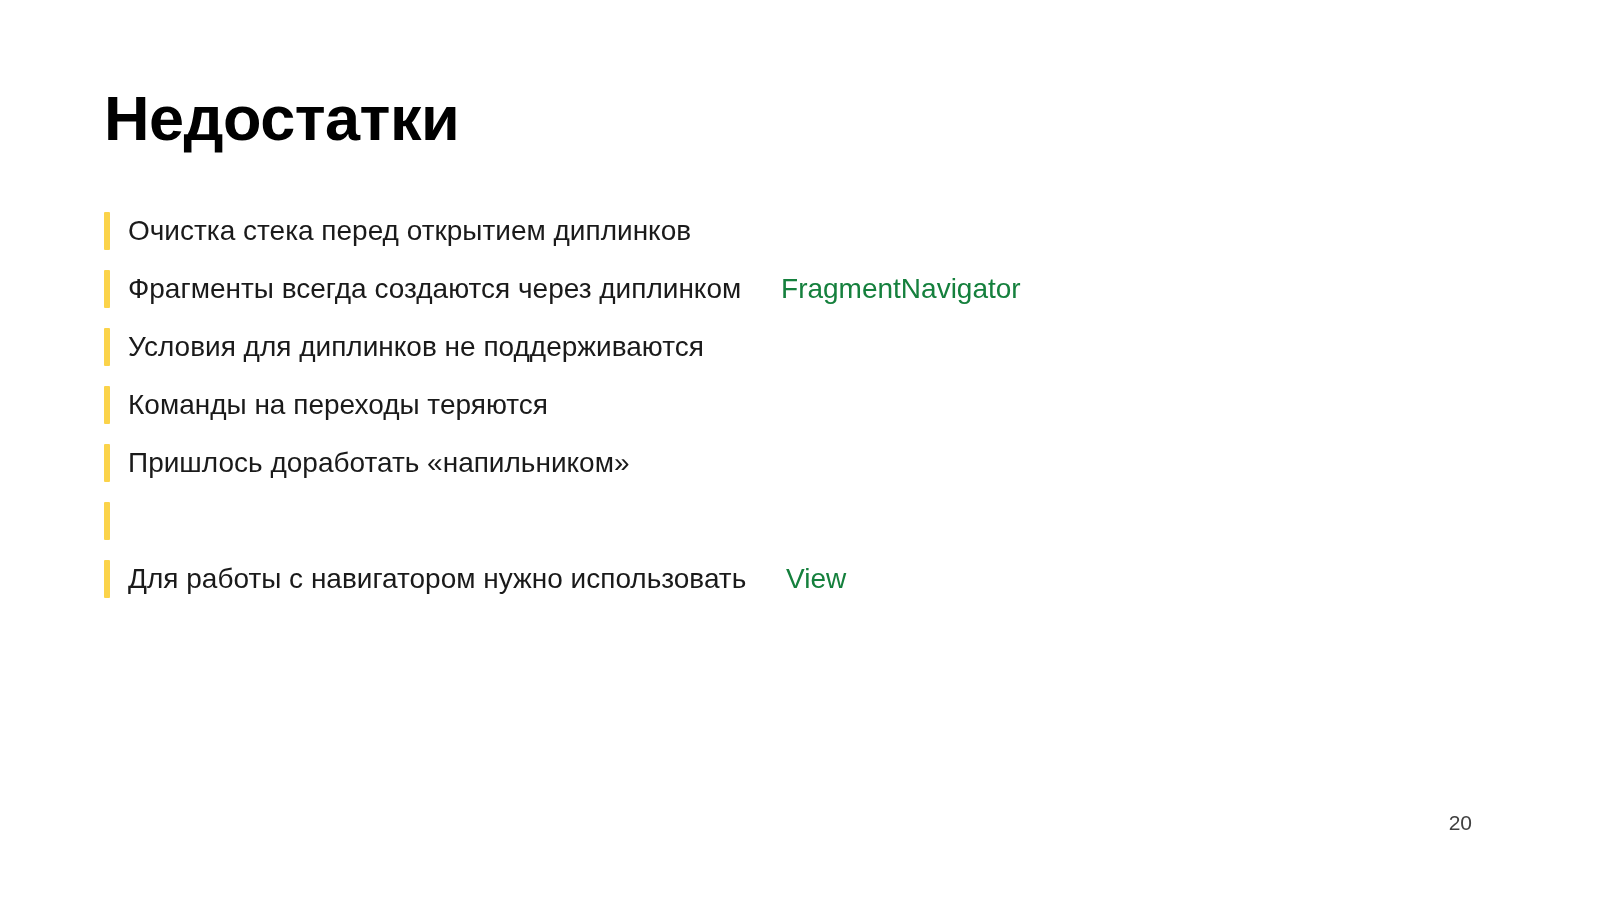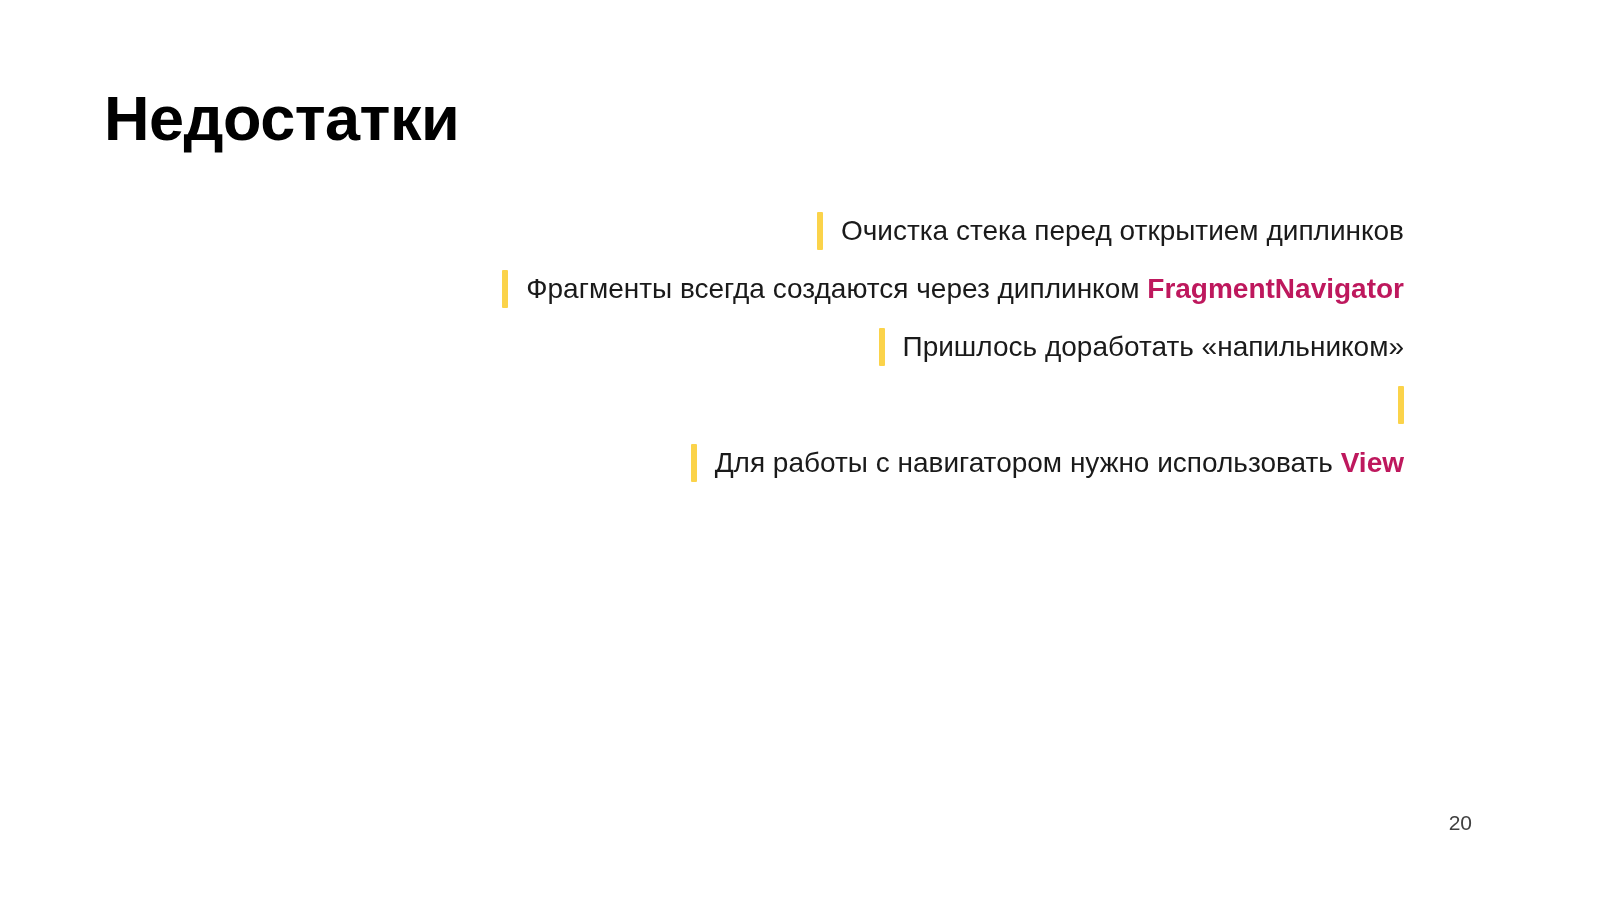--- a/index.html
+++ b/index.html
@@ -47,21 +47,20 @@
     margin: 0;
     padding: 0;
   }
 
   .bullet-item {
     position: relative;
     display: flex;
     align-items: center;
     height: 38px;
     margin-bottom: 20px;
-    justify-content: flex-end;
   }
 
   .bullet-marker {
     flex: 0 0 auto;
     width: 6px;
     height: 38px;
     background: #fbd34a;
     border-radius: 1px;
   }
 
@@ -69,22 +68,23 @@
     flex: 0 0 auto;
     margin-left: 18px;
     font-size: 28px;
     font-weight: 400;
     line-height: 38px;
     color: #1a1a1a;
     white-space: nowrap;
   }
 
   .bullet-text b {
-    font-weight: 700;
-    color: #be185d;
+    font-weight: 400;
+    color: #15803d;
+    margin-left: 32px;
   }
 
   
   .page-number {
     position: absolute;
     right: 128px;
     bottom: 58px;
     font-size: 21px;
     font-weight: 400;
     color: #404040;
@@ -103,21 +103,29 @@
     <li class="bullet-item">
       <span class="bullet-marker"></span>
       <span class="bullet-text"><span>Очистка стека перед открытием диплинков</span><b></b></span>
     </li>
 
     <li class="bullet-item">
       <span class="bullet-marker"></span>
       <span class="bullet-text"><span>Фрагменты всегда создаются через диплинком </span><b>FragmentNavigator</b></span>
     </li>
 
+    <li class="bullet-item">
+      <span class="bullet-marker"></span>
+      <span class="bullet-text"><span>Условия для диплинков не поддерживаются</span><b></b></span>
+    </li>
 
+    <li class="bullet-item">
+      <span class="bullet-marker"></span>
+      <span class="bullet-text"><span>Команды на переходы теряются</span><b></b></span>
+    </li>
 
     <li class="bullet-item">
       <span class="bullet-marker"></span>
       <span class="bullet-text"><span>Пришлось доработать «напильником»</span><b></b></span>
     </li>
 
     <li class="bullet-item">
       <span class="bullet-marker"></span>
     </li>
 

